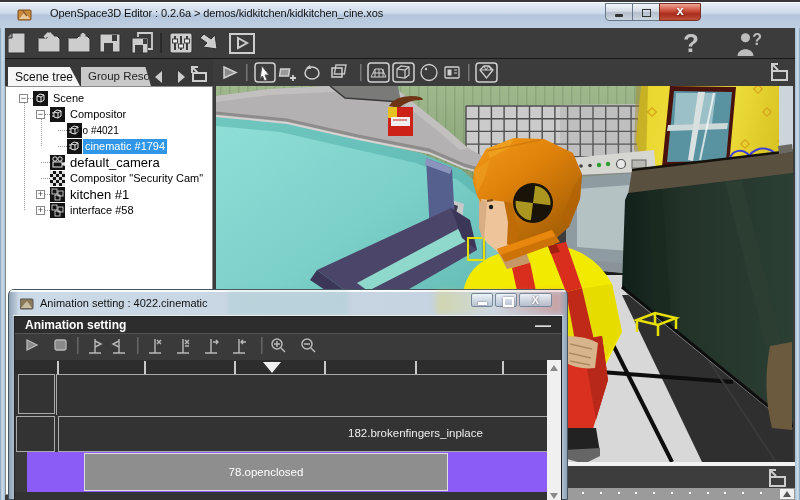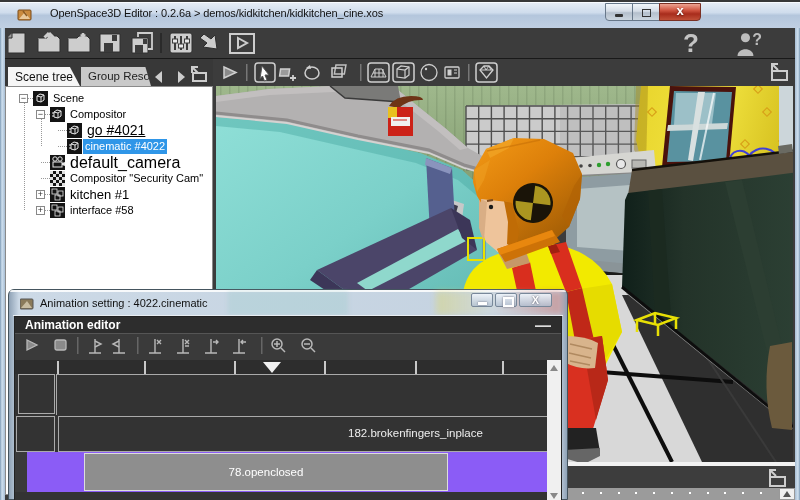--- a/index.html
+++ b/index.html
@@ -124,40 +124,40 @@
     <div class="abs" style="left:65px;top:21px;height:15px;color:#000;font-size:11px;line-height:15px;white-space:nowrap;">Compositor</div>
     <div class="abs" style="left:53px;top:44px;width:10px;height:1px;background-image:linear-gradient(90deg,#999 1px,transparent 1px);background-size:2px 1px;"></div>
     <div class="abs" style="left:62px;top:37px;width:15px;height:15px;"><svg width="15" height="15" viewBox="0 0 15 15">
         <rect width="15" height="15" fill="#141414"></rect>
         <g stroke="#e8e8e8" stroke-width="1" fill="none">
           <path d="M4 5 l3-2 4 1 0 5 -3 2 -4-1 z"></path>
           <path d="M4 5 l4 1 3-2 M8 6 v5"></path>
         </g>
         <path d="M2 6 h2 M2 9 h2" stroke="#e8e8e8" stroke-width="1"></path>
       </svg></div>
-    <div class="abs" style="left:82px;top:37px;height:15px;color:#000;font-size:14px;line-height:15px;white-space:nowrap;text-decoration:underline;">go #4021</div>
+    <div class="abs" style="left:72px;top:37px;height:15px;color:#000;font-size:10px;line-height:15px;white-space:nowrap;">go #4021</div>
     <div class="abs" style="left:53px;top:60px;width:10px;height:1px;background-image:linear-gradient(90deg,#999 1px,transparent 1px);background-size:2px 1px;"></div>
     <div class="abs" style="left:62px;top:53px;width:15px;height:15px;"><svg width="15" height="15" viewBox="0 0 15 15">
         <rect width="15" height="15" fill="#141414"></rect>
         <g stroke="#e8e8e8" stroke-width="1" fill="none">
           <path d="M4 5 l3-2 4 1 0 5 -3 2 -4-1 z"></path>
           <path d="M4 5 l4 1 3-2 M8 6 v5"></path>
         </g>
         <path d="M2 6 h2 M2 9 h2" stroke="#e8e8e8" stroke-width="1"></path>
       </svg></div>
-    <div class="abs" style="left:78px;top:53px;height:15px;background:#2f96e8;color:#fff;font-size:11px;line-height:15px;padding:0 2px;white-space:nowrap;">cinematic #4022</div>
+    <div class="abs" style="left:78px;top:53px;height:15px;background:#2f96e8;color:#fff;font-size:11px;line-height:15px;padding:0 2px;white-space:nowrap;">cinematic #1794</div>
     <div class="abs" style="left:36px;top:76px;width:10px;height:1px;background-image:linear-gradient(90deg,#999 1px,transparent 1px);background-size:2px 1px;"></div>
     <div class="abs" style="left:45px;top:69px;width:15px;height:15px;"><svg width="15" height="15" viewBox="0 0 15 15">
         <rect width="15" height="15" fill="#141414"></rect>
         <circle cx="5" cy="4" r="2.2" fill="none" stroke="#e8e8e8"></circle>
         <circle cx="10" cy="4" r="2.2" fill="none" stroke="#e8e8e8"></circle>
         <rect x="3" y="7" width="9" height="5" fill="none" stroke="#e8e8e8"></rect>
         <path d="M12 8 l3 -1 v4 l-3 -1" fill="#e8e8e8"></path>
       </svg></div>
-    <div class="abs" style="left:65px;top:69px;height:15px;color:#000;font-size:16px;line-height:15px;white-space:nowrap;">default_camera</div>
+    <div class="abs" style="left:65px;top:69px;height:15px;color:#000;font-size:13px;line-height:15px;white-space:nowrap;">default_camera</div>
     <div class="abs" style="left:36px;top:92px;width:10px;height:1px;background-image:linear-gradient(90deg,#999 1px,transparent 1px);background-size:2px 1px;"></div>
     <div class="abs" style="left:45px;top:85px;width:15px;height:15px;"><svg width="15" height="15" viewBox="0 0 15 15">
         <rect width="15" height="15" fill="#141414"></rect>
         <rect x="0" y="0" width="3" height="3" fill="#e0e0e0"></rect>
         <rect x="0" y="6" width="3" height="3" fill="#e0e0e0"></rect>
         <rect x="0" y="12" width="3" height="3" fill="#e0e0e0"></rect>
         <rect x="3" y="3" width="3" height="3" fill="#e0e0e0"></rect>
         <rect x="3" y="9" width="3" height="3" fill="#e0e0e0"></rect>
         <rect x="6" y="0" width="3" height="3" fill="#e0e0e0"></rect>
         <rect x="6" y="6" width="3" height="3" fill="#e0e0e0"></rect>
@@ -457,21 +457,21 @@
     <div class="abs" style="left:463px;top:4px;width:22px;height:14px;background:linear-gradient(rgba(240,246,252,0.9),rgba(175,190,208,0.75));border:1px solid #78889a;border-radius:2px;box-sizing:border-box;">
       <div class="abs" style="left:6px;top:8px;width:9px;height:3px;background:#fff;box-shadow:0 0 2px #667;"></div>
     </div>
     <div class="abs" style="left:487px;top:4px;width:22px;height:14px;background:linear-gradient(rgba(240,246,252,0.9),rgba(175,190,208,0.75));border:1px solid #78889a;border-radius:2px;box-sizing:border-box;">
       <div class="abs" style="left:7px;top:3px;width:7px;height:6px;border:2px solid #fff;box-shadow:0 0 2px #667;"></div>
     </div>
     <div class="abs" style="left:511px;top:4px;width:33px;height:14px;background:linear-gradient(rgba(240,246,252,0.9),rgba(175,190,208,0.75));border:1px solid #78889a;border-radius:2px;box-sizing:border-box;text-align:center;color:#fff;font-weight:bold;font-size:11px;line-height:12px;text-shadow:0 0 2px #445;">X</div>
     <div class="abs" style="left:5px;top:26px;width:550px;height:1px;background:#e8edf2;"></div>
     <div class="abs" style="left:6px;top:27px;width:548px;height:184px;background:#3a3a3a;border:1px solid #222;box-sizing:border-box;">
       <div class="abs" style="left:0;top:0;width:546px;height:16px;background:#2d2d2d;border-bottom:1px solid #555;">
-        <span style="position:absolute;left:10px;top:1px;color:#fff;font-weight:bold;font-size:12px;">Animation editor</span>
+        <span style="position:absolute;left:10px;top:1px;color:#fff;font-weight:bold;font-size:12px;">Animation setting</span>
         <span style="position:absolute;right:10px;top:0;color:#ddd;font-weight:bold;">—</span>
       </div>
       <svg class="abs" style="left:0;top:17px;" width="546" height="26" viewBox="0 0 546 26">
         <path d="M12 6 l10 5 -10 5 z" fill="#8a8a8a" stroke="#b8b8b8" stroke-width="1.3"></path>
         <rect x="40" y="6" width="11" height="10" rx="2" fill="#8a8a8a" stroke="#b8b8b8" stroke-width="1.3"></rect>
         <rect x="62" y="3" width="1.5" height="17" fill="#666"></rect>
         <g transform="translate(72,3)" stroke="#b8b8b8" stroke-width="1.4" fill="none">
           <path d="M8 2 v14 M2 16 h12"></path>
           <path d="M8 4 l6 3 -6 3"></path>
         </g>

